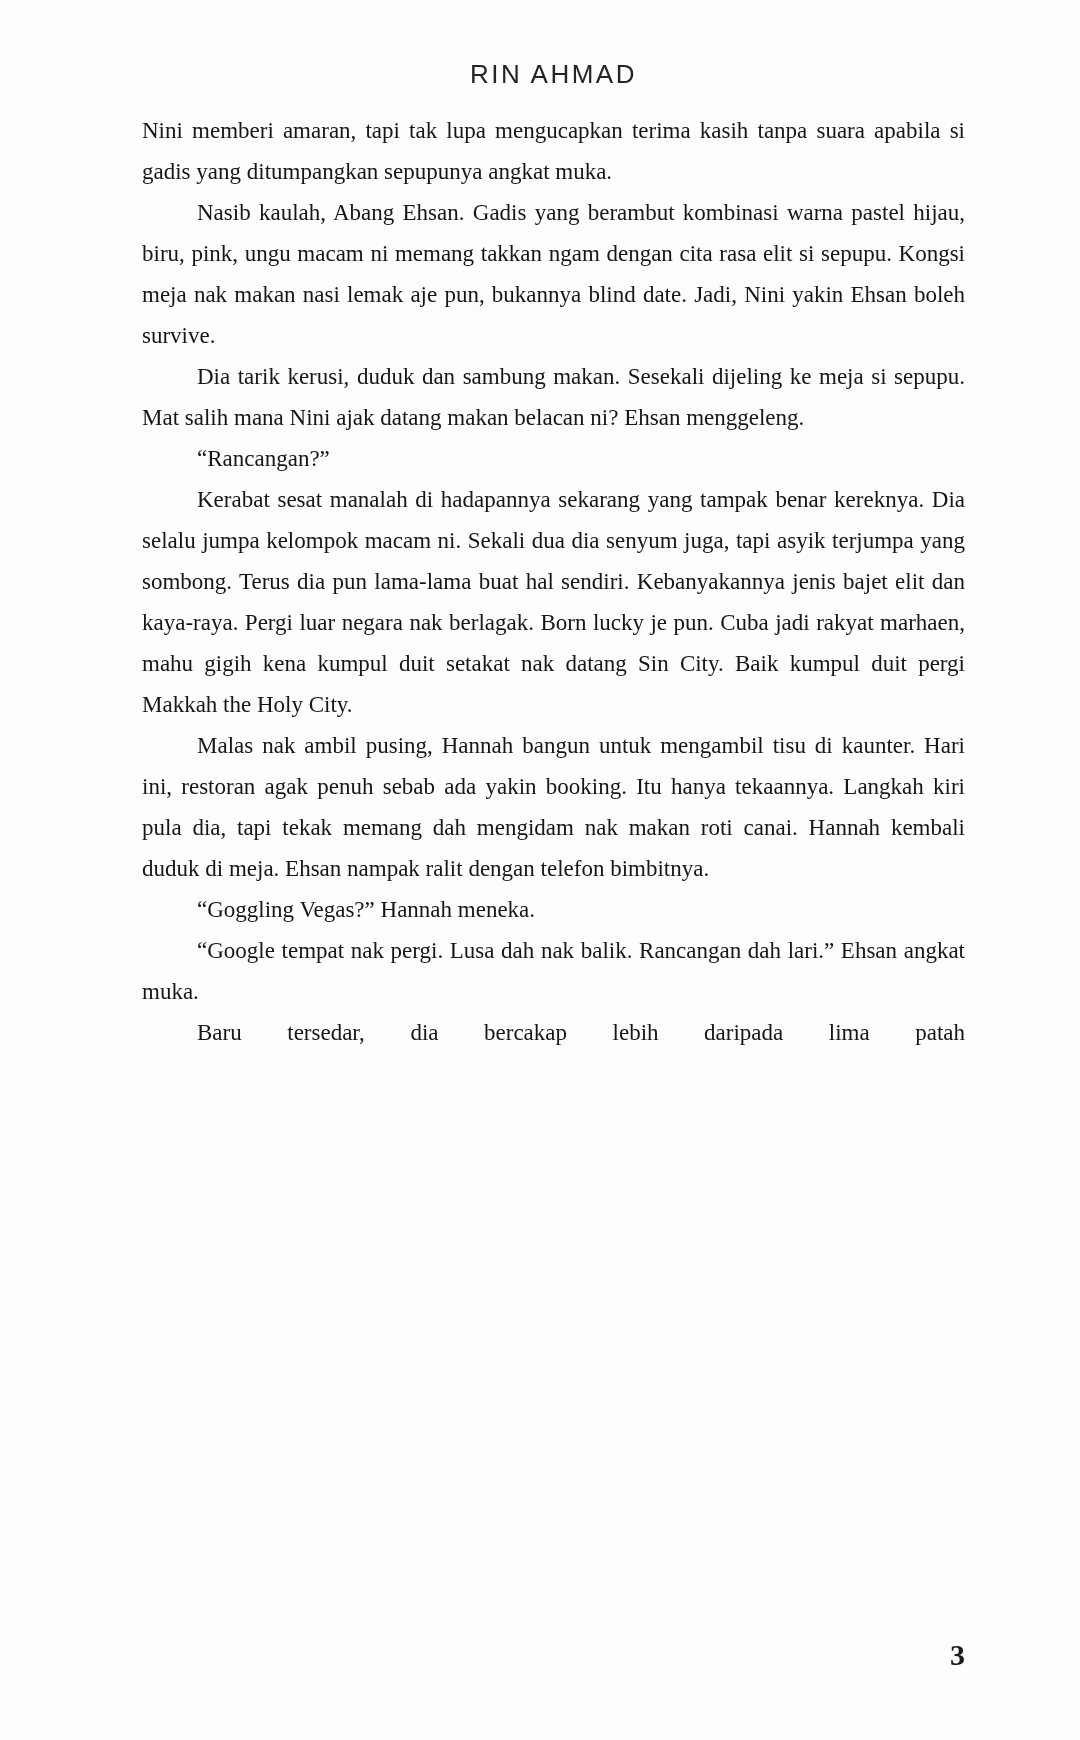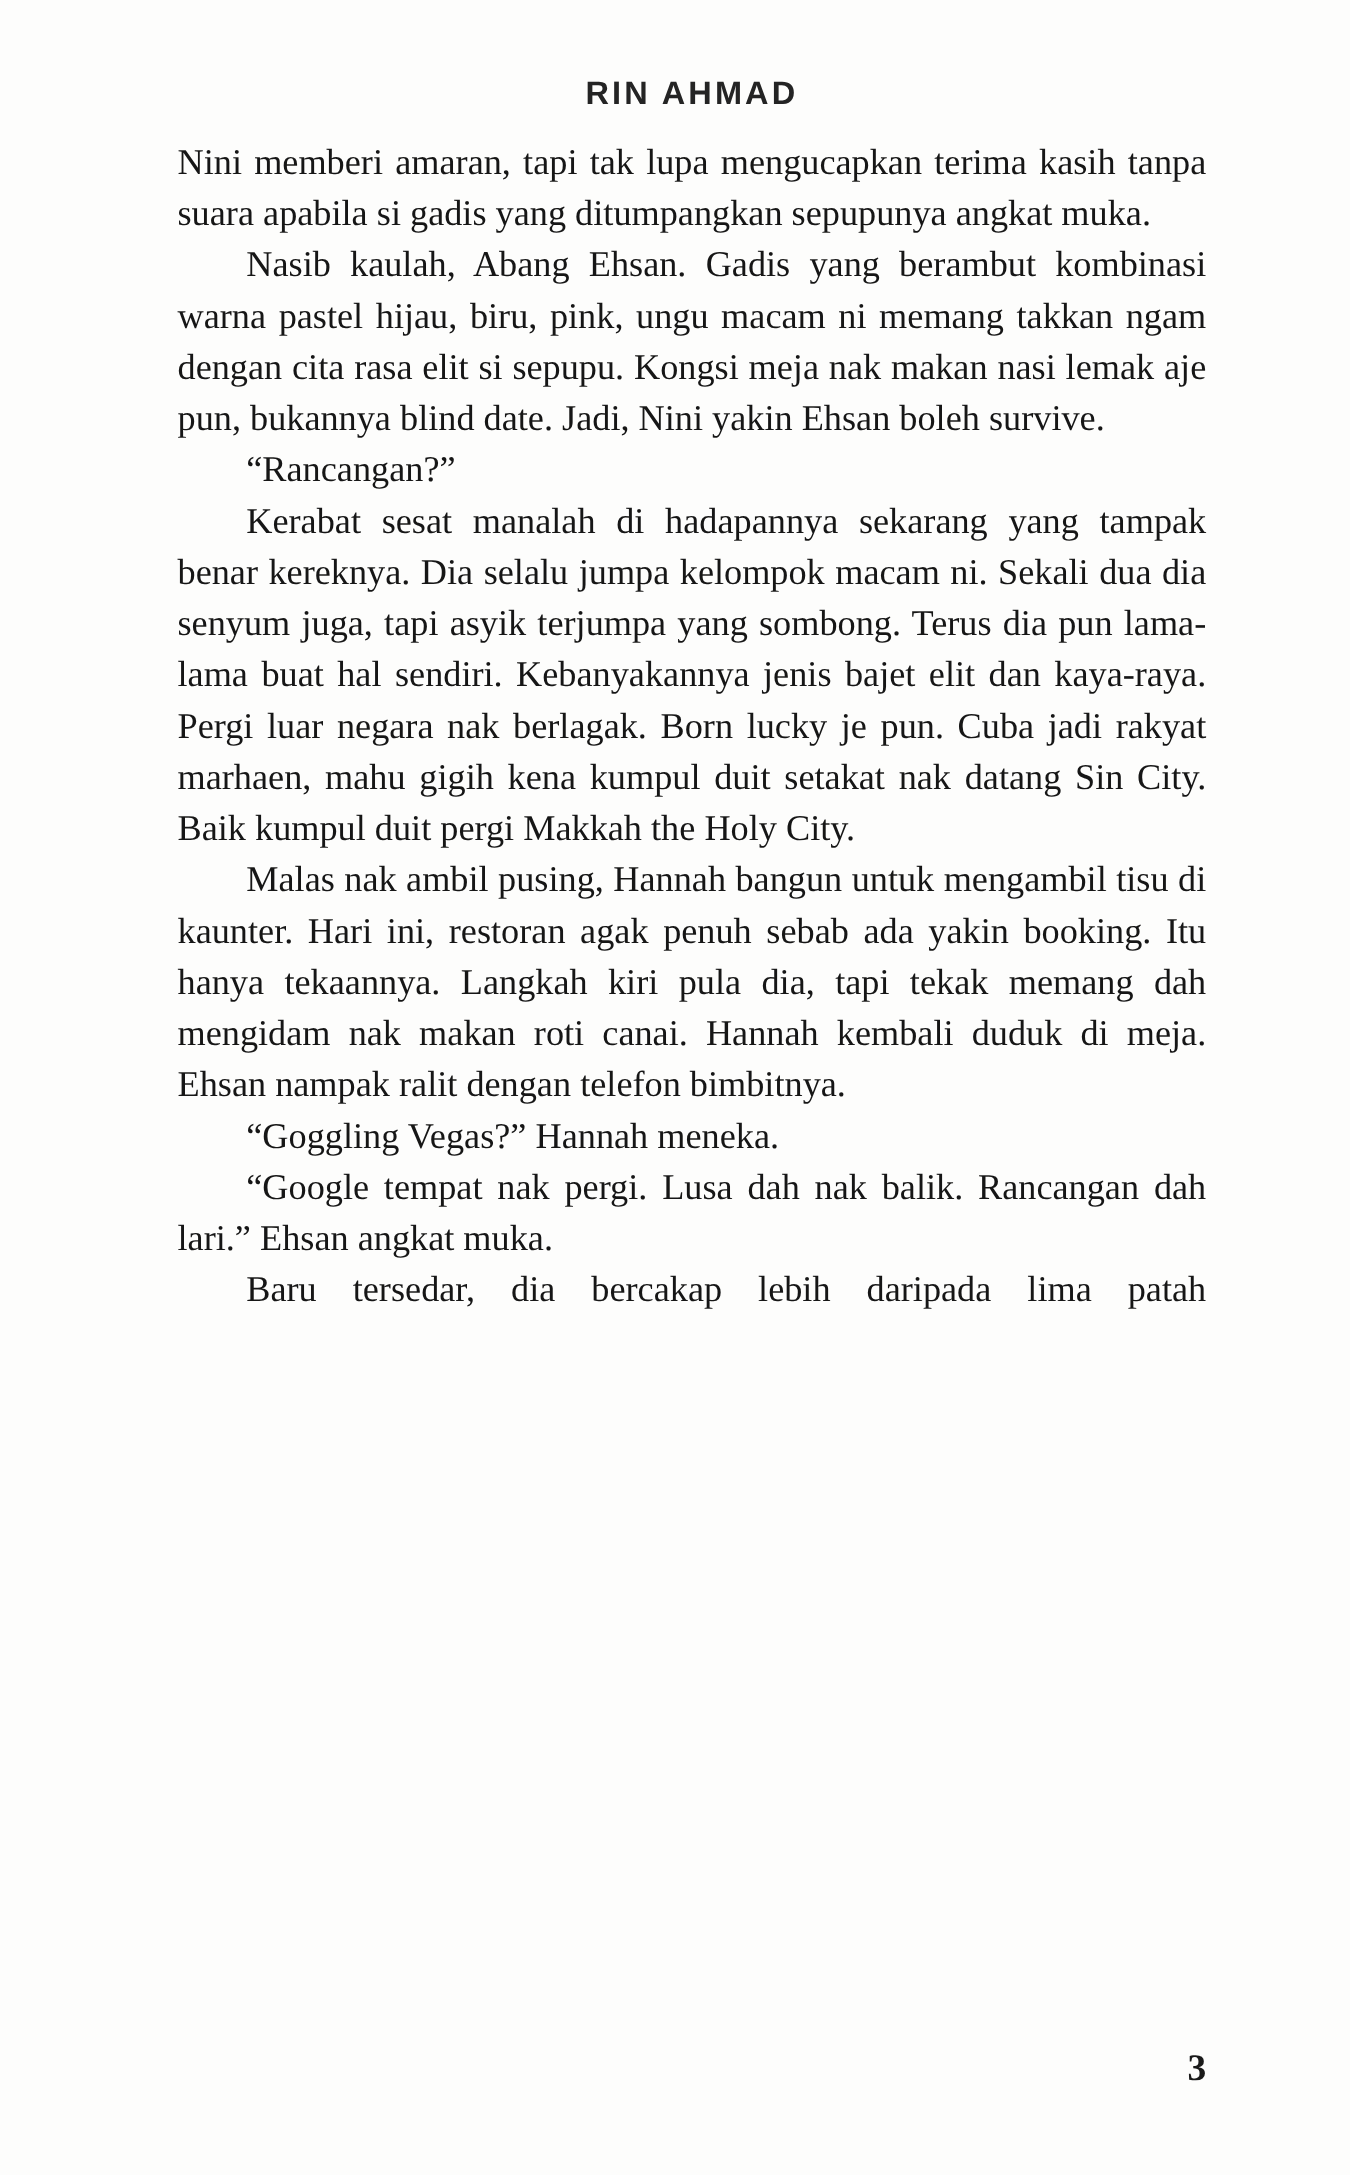--- a/index.html
+++ b/index.html
@@ -13,32 +13,32 @@
     width: 1080px; height: 1740px;
     background: #fdfdfc;
     overflow: hidden;
   }
   .running-head {
     position: absolute;
     top: 59px; left: 142px; width: 823px;
     text-align: center;
     font-family: "Liberation Sans", sans-serif;
     font-size: 26px;
-    font-weight: 700;
+    font-weight: 400;
     letter-spacing: 2.5px;
     color: #242424;
   }
   .text-block {
     position: absolute;
     top: 110px; left: 142px; width: 823px;
     color: #161616;
   }
   .text-block p {
     margin: 0;
-    font-size: 29px;
+    font-size: 23px;
     line-height: 41px;
     text-align: justify;
   }
   .text-block p.indent { text-indent: 55px; }
   .text-block p.jlast { text-align-last: justify; }
   .text-block span.it { }
   .page-number {
     position: absolute;
     top: 1638px; left: 142px; width: 823px;
     text-align: right;
@@ -49,20 +49,21 @@
 </style>
 </head>
 <body>
 
 <div class="page">
   <div class="running-head">RIN AHMAD</div>
 
   <div class="text-block" id="text-block">
       <p class=""><span>Nini memberi amaran, tapi tak lupa mengucapkan terima kasih tanpa suara apabila si gadis yang ditumpangkan sepupunya angkat muka.</span></p>
       <p class="indent"><span>Nasib kaulah, Abang Ehsan. Gadis yang berambut kombinasi warna pastel hijau, biru, </span><span class="it">pink</span><span>, ungu macam ni memang takkan ngam dengan cita rasa elit si sepupu. Kongsi meja nak makan nasi lemak aje pun, bukannya </span><span class="it">blind date</span><span>. Jadi, Nini yakin Ehsan boleh </span><span class="it">survive</span><span>.</span></p>
+      <p class="indent"><span>Dia tarik kerusi, duduk dan sambung makan. Sesekali dijeling ke meja si sepupu. Mat salih mana Nini ajak datang makan belacan ni? Ehsan menggeleng.</span></p>
       <p class="indent"><span class="it">“Rancangan?”</span></p>
       <p class="indent"><span>Kerabat sesat manalah di hadapannya sekarang yang tampak benar kereknya. Dia selalu jumpa kelompok macam ni. Sekali dua dia senyum juga, tapi asyik terjumpa yang sombong. Terus dia pun lama-lama buat hal sendiri. Kebanyakannya jenis bajet elit dan kaya-raya. Pergi luar negara nak berlagak. </span><span class="it">Born lucky</span><span> je pun. Cuba jadi rakyat marhaen, mahu gigih kena kumpul duit setakat nak datang Sin City. Baik kumpul duit pergi Makkah the Holy City.</span></p>
       <p class="indent"><span>Malas nak ambil pusing, Hannah bangun untuk mengambil tisu di kaunter. Hari ini, restoran agak penuh sebab ada </span><span class="it">yakin booking</span><span>. Itu hanya tekaannya. Langkah kiri pula dia, tapi tekak memang dah mengidam nak makan roti canai. Hannah kembali duduk di meja. Ehsan nampak ralit dengan telefon bimbitnya.</span></p>
       <p class="indent"><span class="it">“Goggling Vegas?”</span><span> Hannah meneka.</span></p>
       <p class="indent"><span>“Google tempat nak pergi. Lusa dah nak balik. Rancangan dah lari.” Ehsan angkat muka.</span></p>
       <p class="indent jlast"><span>Baru tersedar, dia bercakap lebih daripada lima patah</span></p>
     </div>
 
   <div class="page-number">3</div>
 </div>

